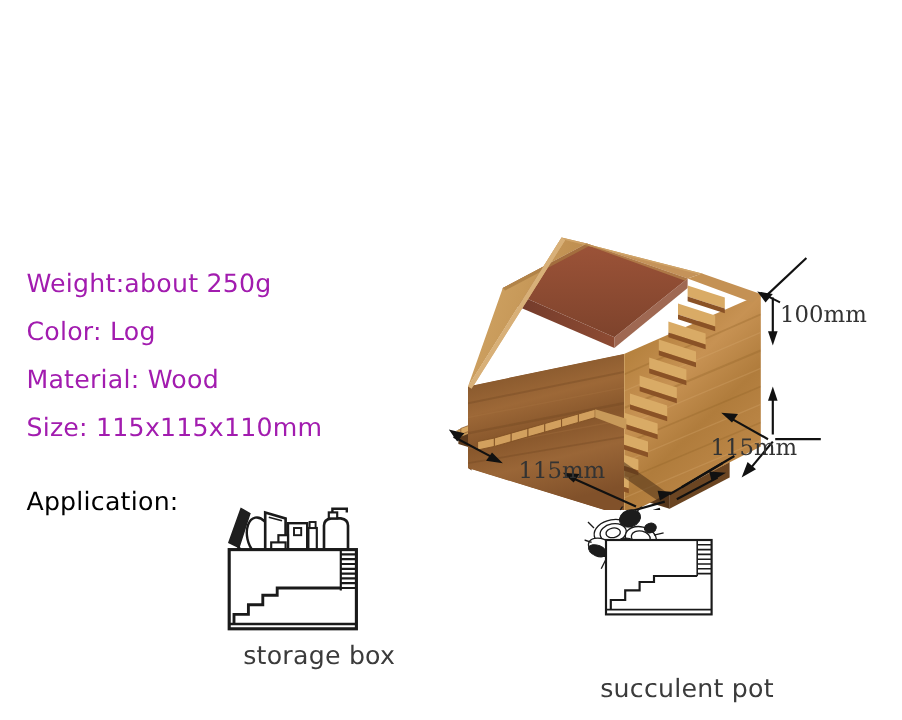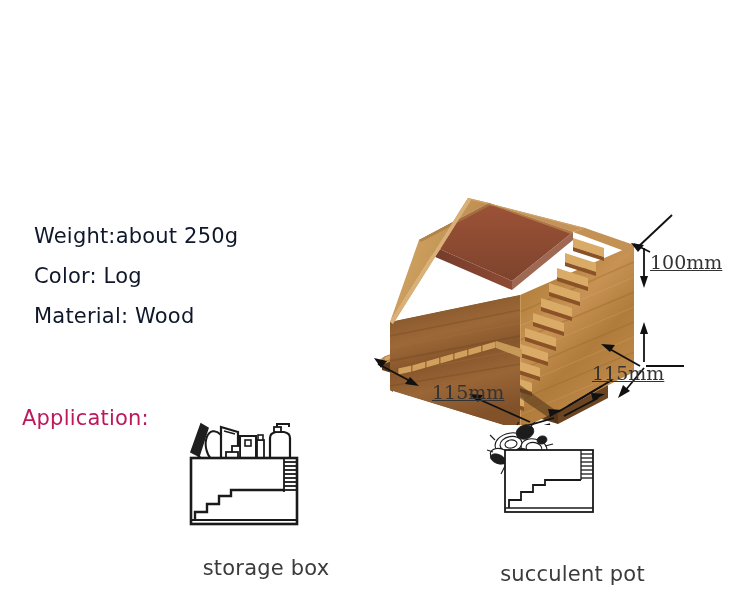--- a/index.html
+++ b/index.html
@@ -20,47 +20,46 @@
   .spec-list {
     position: absolute;
     left: 22px;
     top: 216px;
     width: 330px;
   }
   .spec-line {
     font-family: "DejaVu Sans", sans-serif;
     font-size: 21px;
     line-height: 40px;
-    color: #0f172a;
+    color: #a21caf;
     letter-spacing: 0.2px;
     white-space: nowrap;
-    margin-left: 12px;
   }
 
   .application-label {
     position: absolute;
     left: 22px;
     top: 406px;
     font-family: "DejaVu Sans", sans-serif;
     font-size: 21px;
-    color: #be185d;
+    color: #000000;
     letter-spacing: 0.2px;
   }
 
   
   .app-caption {
     position: absolute;
     font-family: "DejaVu Sans", sans-serif;
     font-size: 21px;
     color: #3b3b3b;
     letter-spacing: 0.2px;
     white-space: nowrap;
     text-align: center;
   }
-  #caption-storage { left: 186px; top: 556px; width: 160px; }
+  #caption-storage { left: 186px; top: 534px; width: 160px; }
   #caption-succulent { left: 485px; top: 562px; width: 175px; }
 
   
   .app-icon { position: absolute; }
   #icon-storage { left: 188px; top: 418px; }
   #icon-succulent { left: 487px; top: 422px; }
 
   
   #product-photo {
     position: absolute;
@@ -71,35 +70,35 @@
   }
   #product-photo svg { display: block; }
 
   
   .dim-label {
     position: absolute;
     font-family: "DejaVu Serif", serif;
     font-size: 19px;
     color: #333333;
     white-space: nowrap;
-    text-decoration: underline;
   }
   #dim-height { left: 650px; top: 251px; }
   #dim-width-left { left: 432px; top: 381px; }
   #dim-depth-right { left: 592px; top: 362px; }
 </style>
 </head>
 <body>
 
 <div id="page">
 
   <div class="spec-list">
     <div class="spec-line">Weight:about 250g</div>
     <div class="spec-line">Color: Log</div>
     <div class="spec-line">Material: Wood</div>
+    <div class="spec-line">Size: 115x115x110mm</div>
   </div>
 
   <div class="application-label">Application:</div>
 
   <div id="product-photo">
     <svg width="380" height="285" viewBox="0 0 380 285" xmlns="http://www.w3.org/2000/svg">
       <defs>
         <linearGradient id="gFront" x1="0" y1="0" x2="0.25" y2="1">
           <stop offset="0%" stop-color="#9a6434"></stop>
           <stop offset="18%" stop-color="#8a5a2e"></stop>

